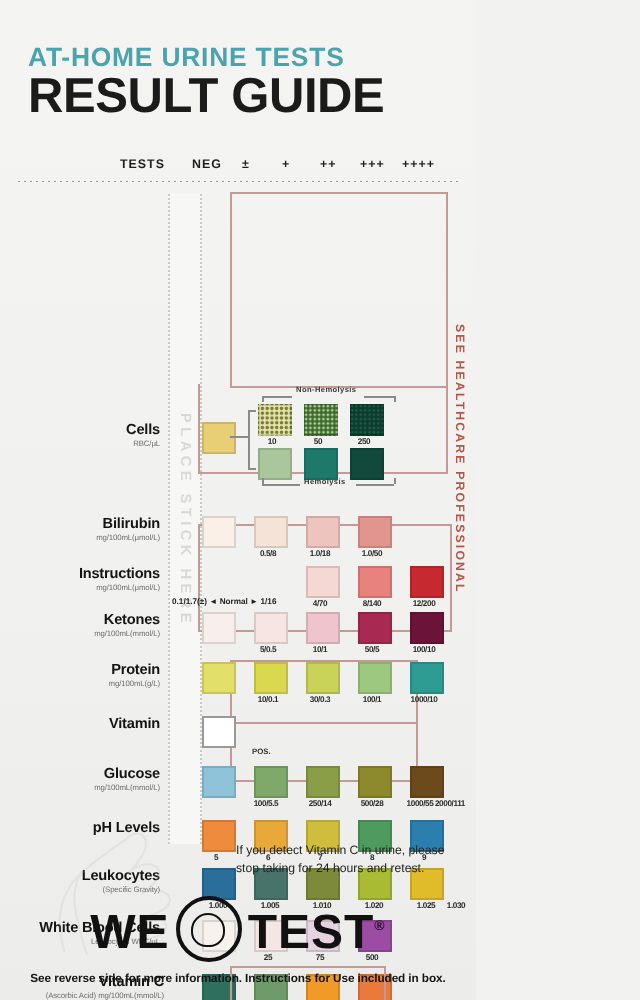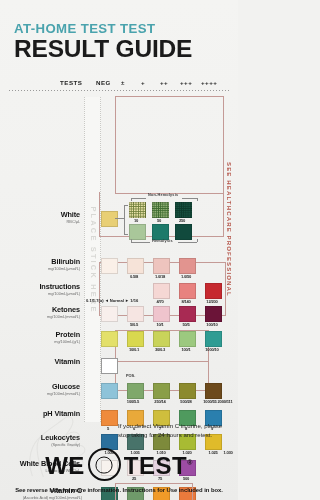--- a/index.html
+++ b/index.html
@@ -109,21 +109,21 @@
     opacity:.20;
   }
   .hand svg{width:100%;height:100%;}
 </style>
 </head>
 <body>
 
 <div class="card">
 
   <div class="hdr">
-    <div class="l1">AT-HOME TEST TEST</div>
+    <div class="l1">AT-HOME URINE TESTS</div>
     <div class="l2">RESULT GUIDE</div>
   </div>
 
   <div class="colhead">
     <span style="left:60px;top:0;">TESTS</span>
     <span style="left:96px;top:0;">NEG</span>
     <span style="left:121px;top:0;">±</span>
     <span style="left:141px;top:0;">+</span>
     <span style="left:160px;top:0;">++</span>
     <span style="left:180px;top:0;">+++</span>
@@ -140,21 +140,21 @@
   <div class="boxline" style="left:115px;top:96px;width:107px;height:96px;"></div>
   <div class="boxline" style="left:99px;top:192px;width:123px;height:44px;border-top:none;"></div>
   <div class="boxline" style="left:99px;top:262px;width:125px;height:52px;"></div>
   <div class="boxline" style="left:115px;top:330px;width:92px;height:30px;"></div>
   <div class="boxline" style="left:115px;top:360px;width:92px;height:30px;border-top:none;"></div>
 
   <div class="body">
 
     <div class="row" style="top:118px;">
       <div class="tname" style="left:4px;width:76px;">
-        <b>White</b>
+        <b>Cells</b>
         <i>RBC/μL</i>
       </div>
       <div class="sw" style="left:101px;top:0;background:#e8cf75;"></div>
       <div class="hline" style="left:115px;top:7px;width:10px;"></div>
     </div>
 
     <div>
       <div class="bracket-lbl" style="left:148px;top:100px;">Non-Hemolysis</div>
       <div class="hline" style="left:131px;top:105px;width:15px;"></div>
       <div class="hline" style="left:182px;top:105px;width:15px;"></div>
@@ -265,21 +265,21 @@
       <div class="sw" style="left:205px;top:0;background:#6d4a1c;"></div>
       <div class="vlabel" style="left:120px;top:16px;width:26px;">100/5.5</div>
       <div class="vlabel" style="left:147px;top:16px;width:26px;">250/14</div>
       <div class="vlabel" style="left:173px;top:16px;width:26px;">500/28</div>
       <div class="vlabel" style="left:197px;top:16px;width:26px;">1000/55</div>
       <div class="vlabel" style="left:212px;top:16px;width:26px;">2000/111</div>
     </div>
 
     <div class="row" style="top:317px;">
       <div class="tname" style="left:4px;width:76px;">
-        <b>pH Vitamin</b>
+        <b>pH Levels</b>
         <i></i>
       </div>
       <div class="sw" style="left:101px;top:0;background:#ef8b3c;"></div>
       <div class="sw" style="left:127px;top:0;background:#e9a93a;"></div>
       <div class="sw" style="left:153px;top:0;background:#cfbe3d;"></div>
       <div class="sw" style="left:179px;top:0;background:#4f9a5e;"></div>
       <div class="sw" style="left:205px;top:0;background:#2a7fae;"></div>
       <div class="vlabel" style="left:97px;top:16px;">5</div>
       <div class="vlabel" style="left:123px;top:16px;">6</div>
       <div class="vlabel" style="left:149px;top:16px;">7</div>

